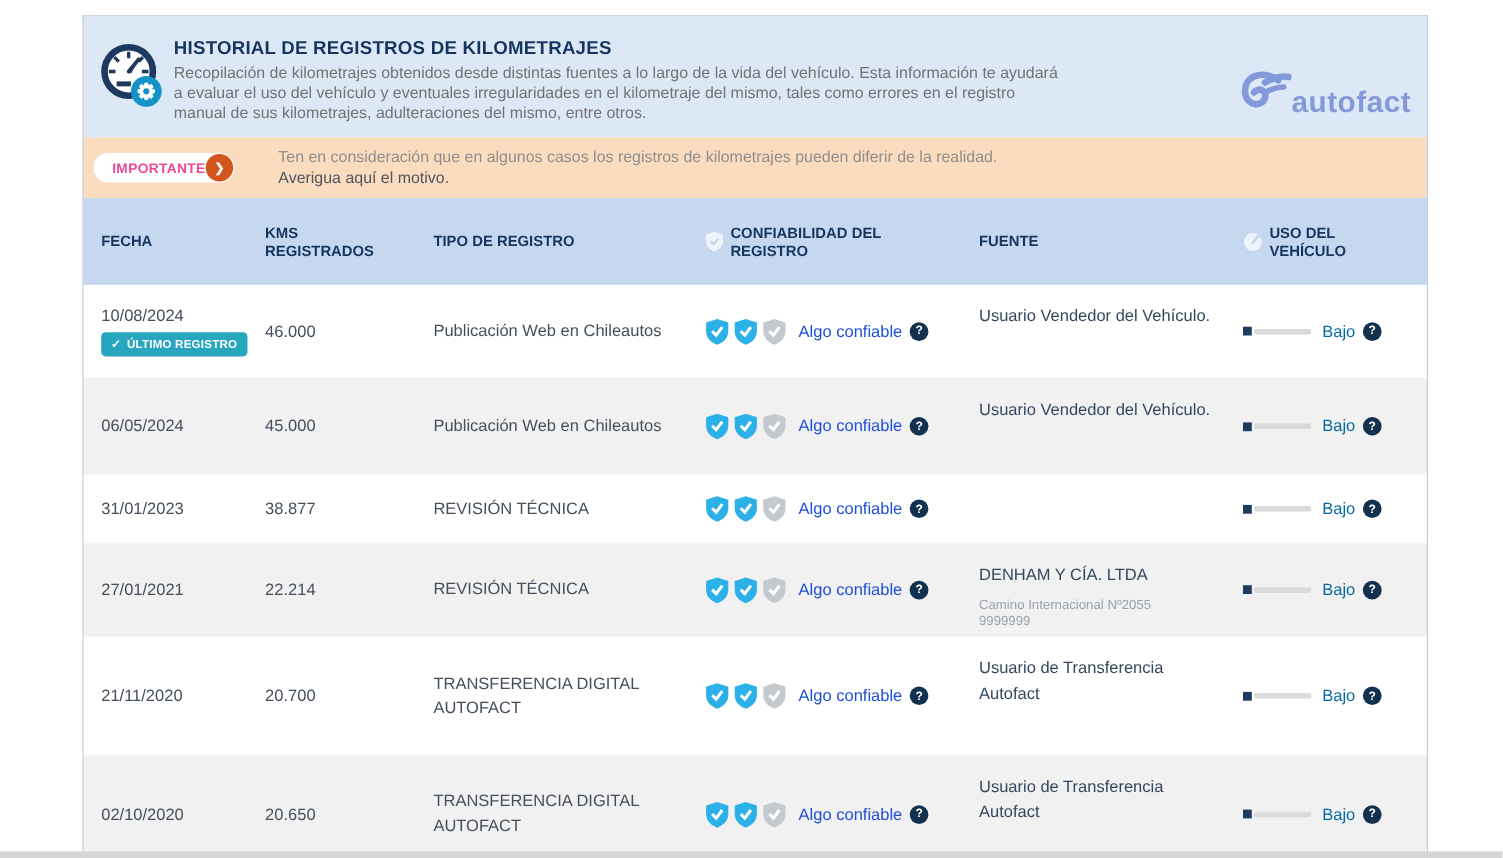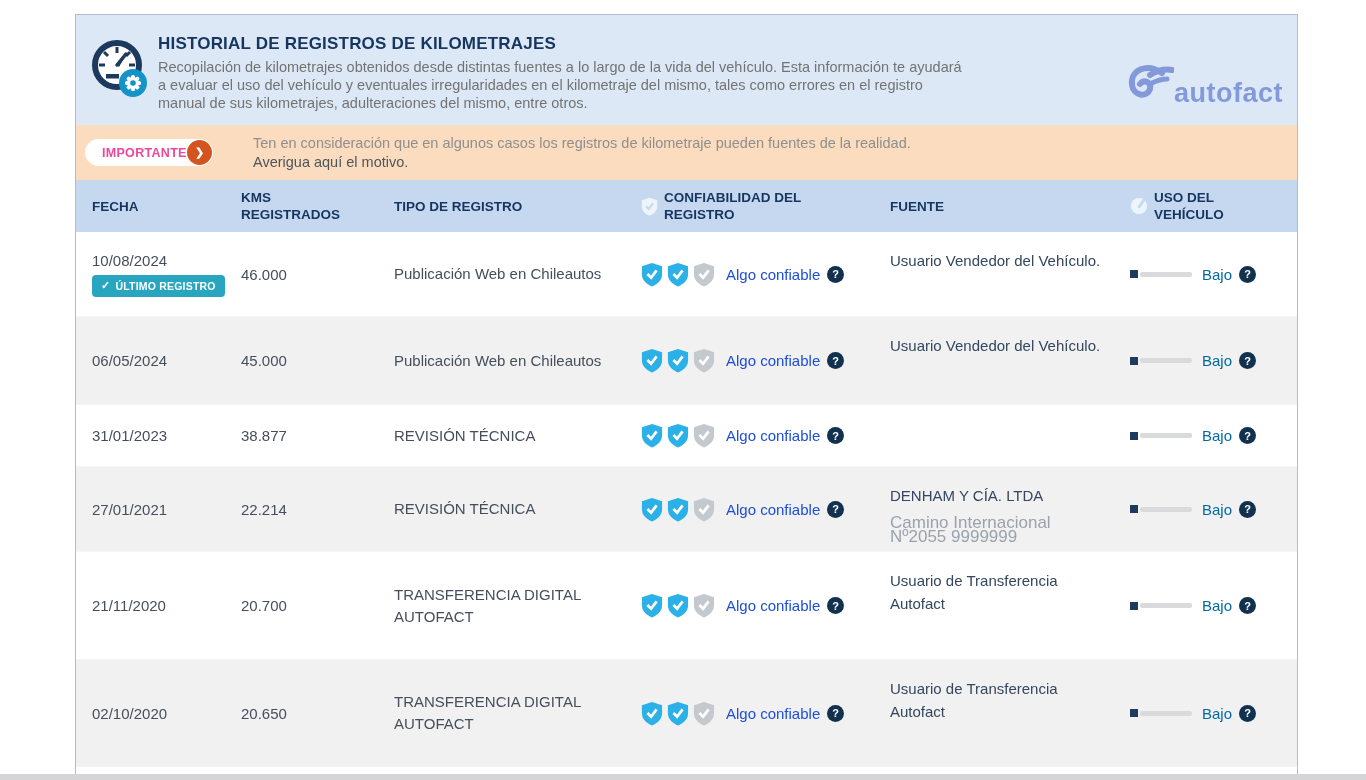--- a/index.html
+++ b/index.html
@@ -26,39 +26,39 @@
   .notice-pill-label { color:#ec4899; font-weight:bold; font-size:12.5px; letter-spacing:.3px; }
   .notice-arrow { position:absolute; right:1px; top:1px; width:25px; height:25px; border-radius:50%;
                   background:#d4541f; color:#fff; display:flex; align-items:center; justify-content:center;
                   font-size:11px; font-weight:bold; }
   .notice-text { margin-left:40px; font-size:14.5px; line-height:19px; }
   .notice-line1 { color:#8f8f8f; }
   .notice-line2 { color:#4d565e; cursor:pointer; }
 
   
   .grid-cols { display:grid; grid-template-columns:149px 153px 247px 249px 240px 1fr; }
-  .thead { background:#c5d8f0; height:52px; align-items:center; padding:0 16px; }
+  .thead { background:#c5d8f0; height:79px; align-items:center; padding:0 16px; }
   .th { font-size:13.5px; font-weight:bold; color:#16355f; line-height:17px; display:flex; align-items:center; }
   .th .th-constrain-kms { max-width:100px; }
   .th .th-constrain-conf { max-width:175px; }
   .th .th-constrain-uso { max-width:80px; }
   .th-ico { margin-right:6px; flex:none; display:flex; }
 
   .row { padding:0 16px; border-bottom:1px solid #f5f5f5; }
   .row:nth-child(odd) { background:#f1f1f2; }
   .row:nth-child(even) { background:#ffffff; }
   .h85 { height:85px; } .h88 { height:88px; } .h62 { height:62px; }
   .h108 { height:108px; } .h107 { height:107px; }
 
   .c { display:flex; align-items:center; font-size:15px; color:#454f5b; }
   .c-fecha { flex-direction:column; align-items:flex-start; justify-content:center; }
   .c-tipo { padding-right:30px; line-height:22px; }
   .c-fuente { flex-direction:column; align-items:flex-start; justify-content:flex-start;
               padding-top:17px; color:#33475e; line-height:23px; padding-right:20px; }
-  .fuente-sub { font-size:17px; color:#9aa2ab; line-height:14px; margin-top:9px; max-width:185px; }
+  .fuente-sub { font-size:12px; color:#9aa2ab; line-height:14px; margin-top:9px; max-width:185px; }
 
   .badge { display:flex; align-items:center; margin-top:6px; background:#29a6bf; color:#fff;
            border-radius:4px; height:22px; padding:0 9px; font-size:10.5px; font-weight:bold;
            letter-spacing:.2px; }
   .badge .chk { margin-right:5px; font-size:11px; }
 
   .shields { display:flex; align-items:center; }
   .shield { margin-right:4px; display:flex; }
   .conf-label { margin-left:7px; color:#1d4ed8;text-align:center; }
   .help { width:17px; height:17px; border-radius:50%; background:#12314f; color:#fff; flex:none;
@@ -114,21 +114,21 @@
         <span class="logo-word">autofact</span>
       </div>
     </div>
 
     <div class="notice">
       <div class="notice-pill">
         <span class="notice-pill-label">IMPORTANTE</span>
         <span class="notice-arrow">❯</span>
       </div>
       <div class="notice-text">
-        <div class="notice-line1">Ten en consideración que en algunos casos los registros de kilometraje pueden fuentes de la realidad.</div>
+        <div class="notice-line1">Ten en consideración que en algunos casos los registros de kilometrajes pueden diferir de la realidad.</div>
         <div class="notice-line2">Averigua aquí el motivo.</div>
       </div>
     </div>
 
     <div class="grid-cols thead">
       <div class="th">FECHA</div>
       <div class="th">
         <span class="th-constrain-kms">KMS REGISTRADOS</span>
       </div>
       <div class="th">TIPO DE REGISTRO</div>

